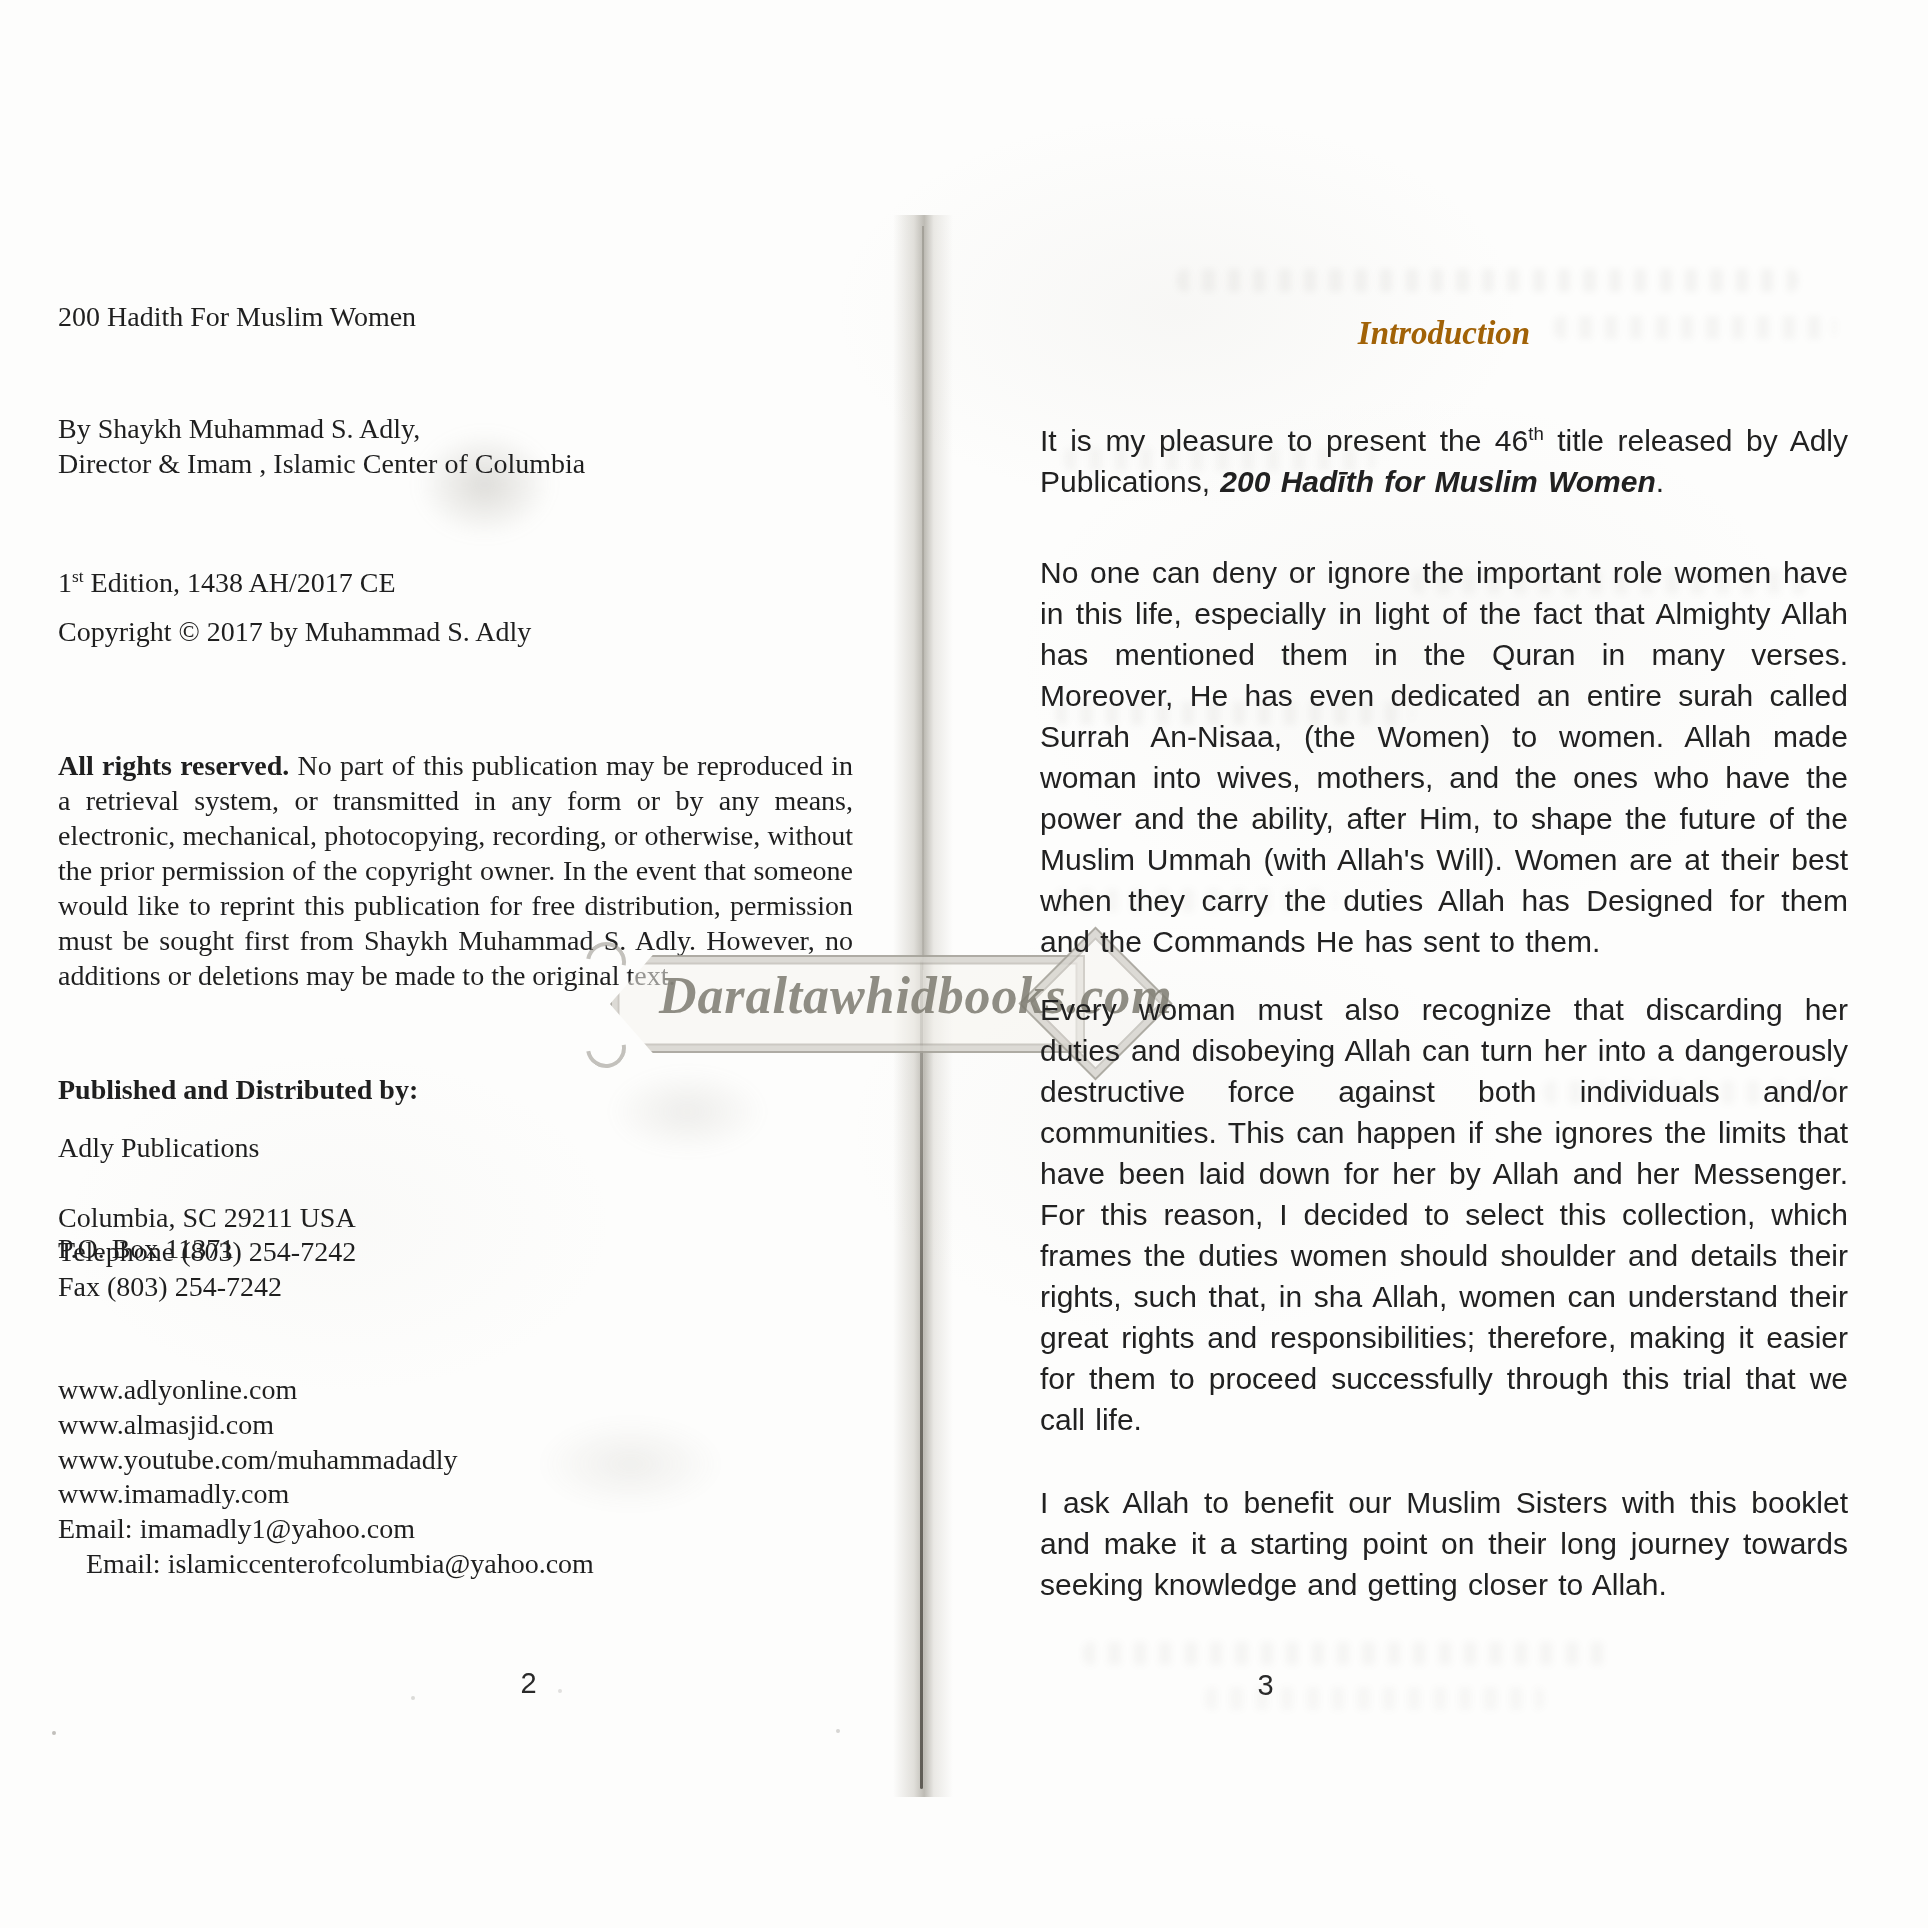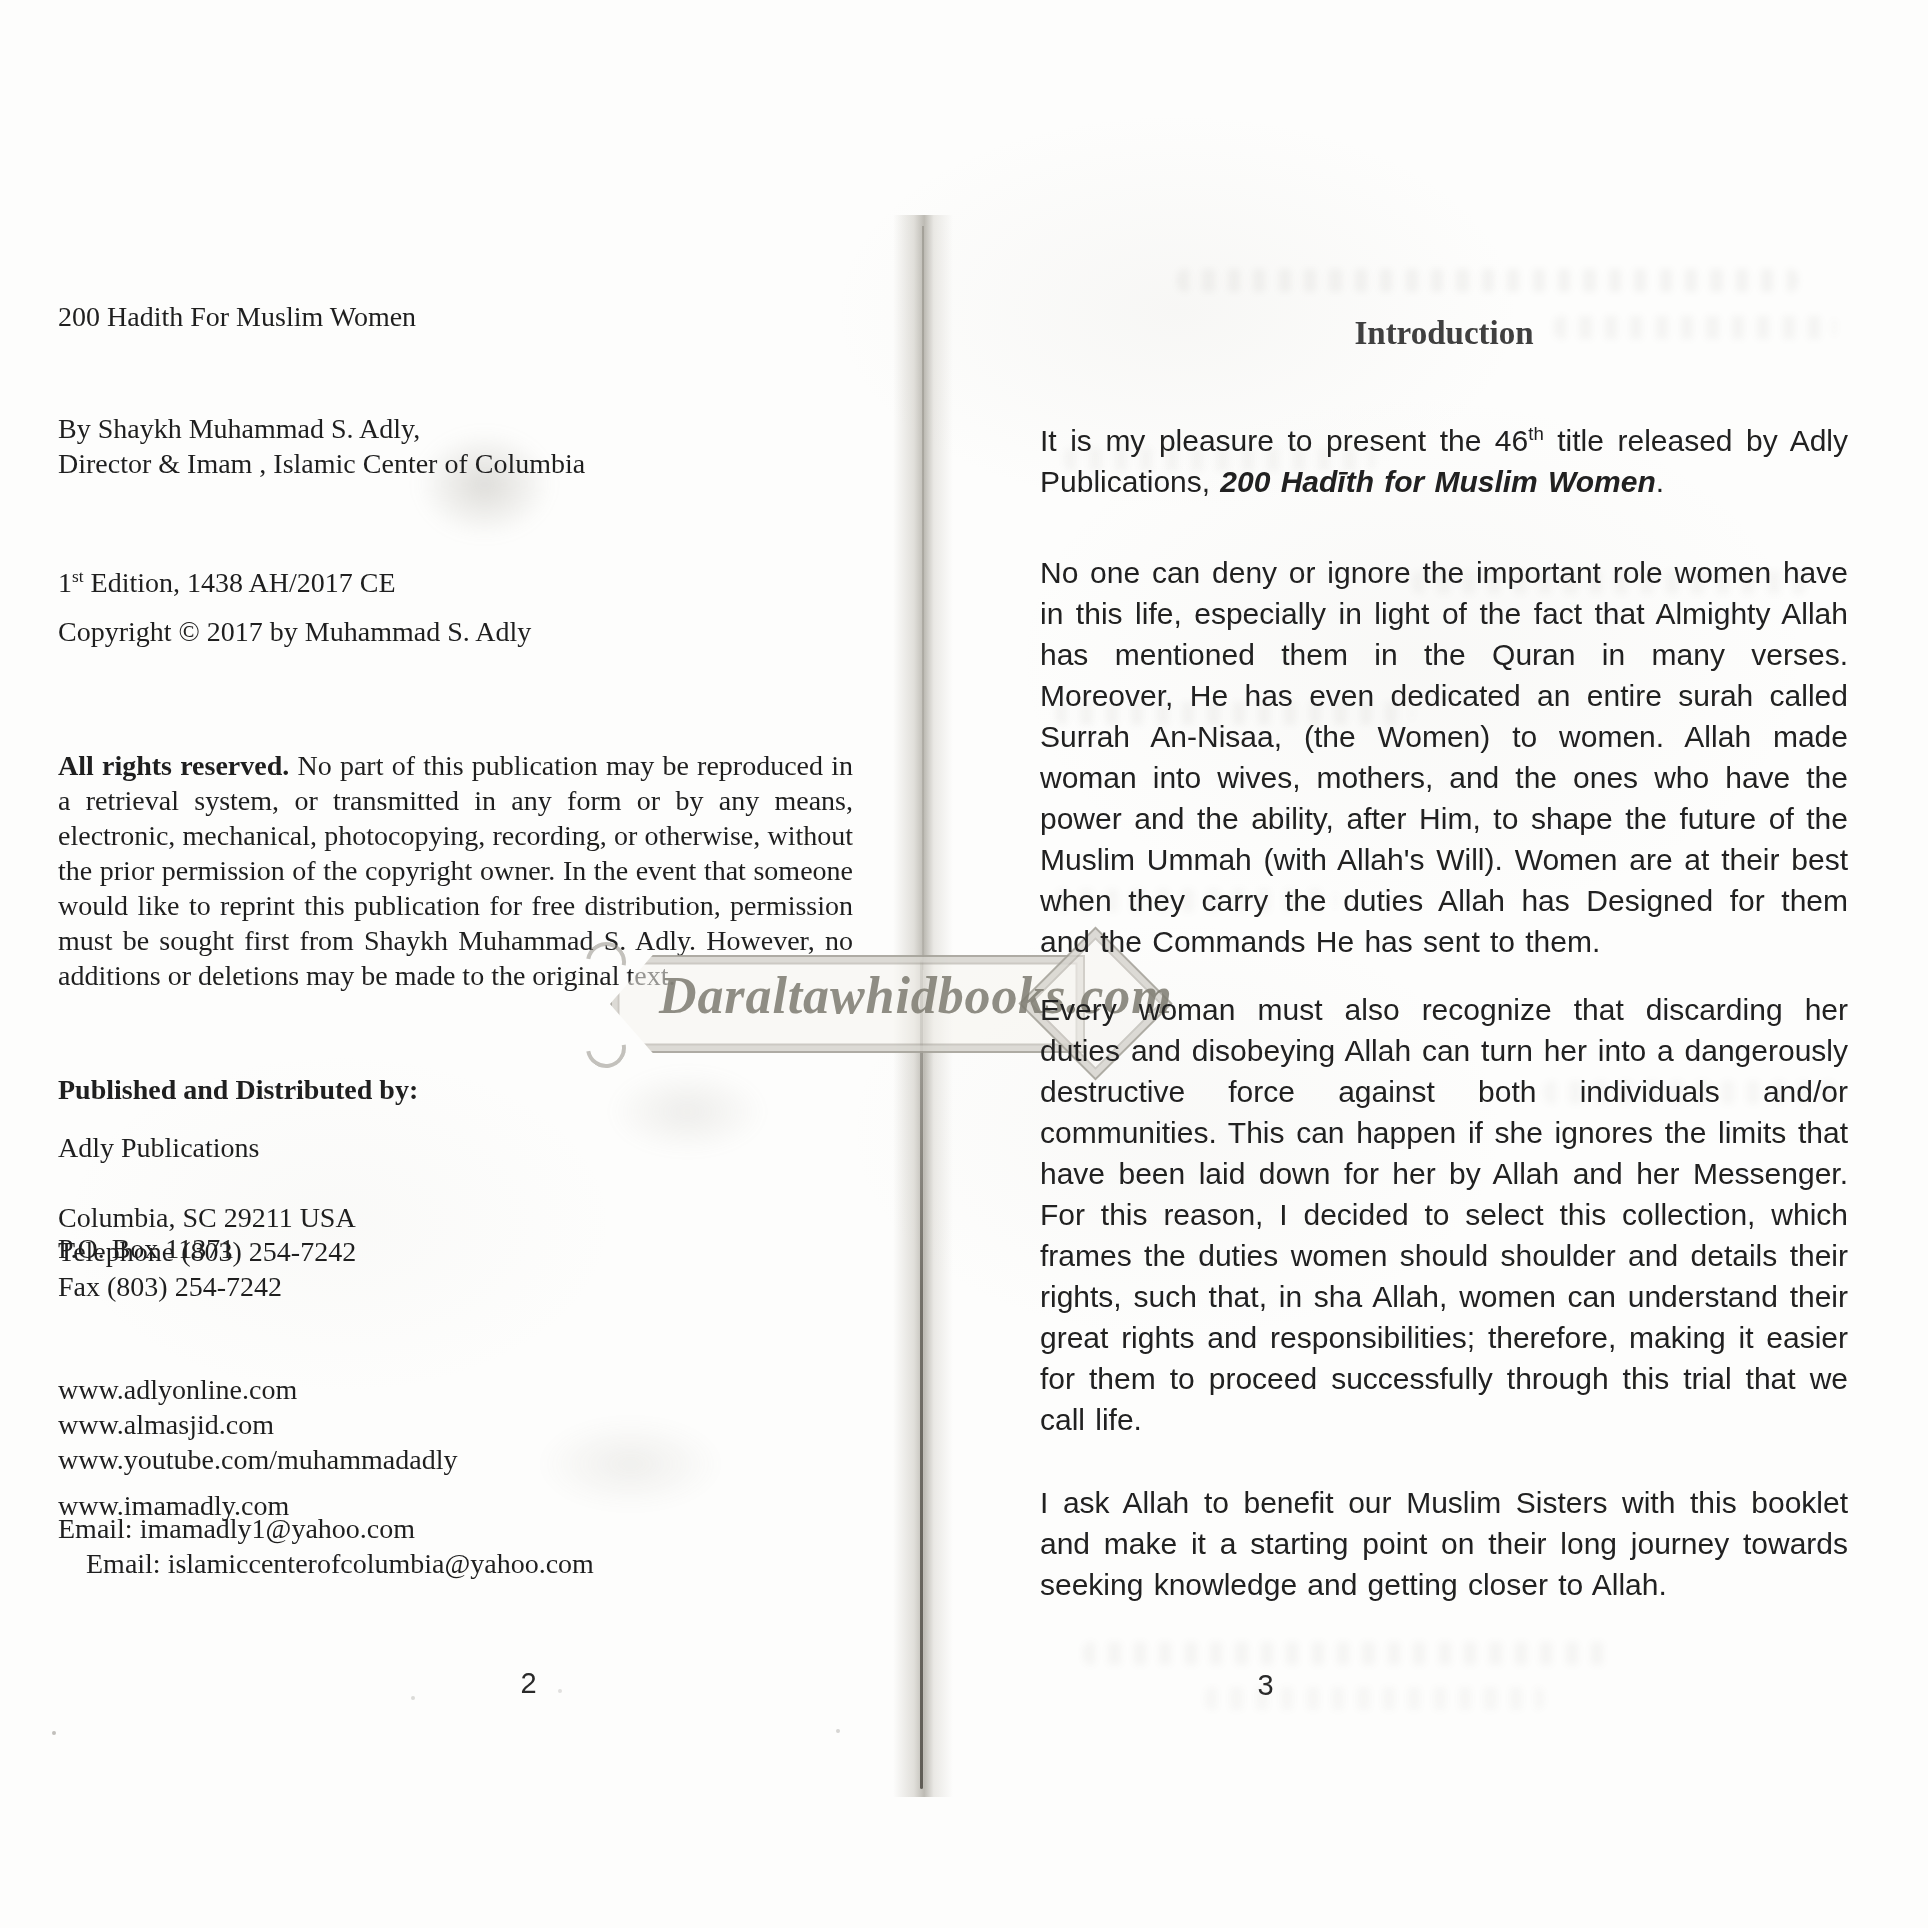--- a/index.html
+++ b/index.html
@@ -66,30 +66,30 @@
   .lp-edition{top:530px;margin-top:35px;}
   .lp-copyright{top:614px;}
   .lp-rights{position:absolute;left:0;top:748px;width:795px;
     font-size:28px;line-height:35px;text-align:justify;white-space:normal;}
   .lp-rights b{font-weight:bold;}
   .lp-pub{top:1059px;font-weight:bold;margin-top:13px;}
   .lp-l{white-space:nowrap;}
   .lp-pub1{top:1130px;} .lp-pub2{top:1231px;} .lp-pub3{top:1200px;}
   .lp-pub4{top:1234px;} .lp-pub5{top:1269px;}
   .lp-u1{top:1372px;} .lp-u2{top:1407px;} .lp-u3{top:1442px;}
-  .lp-u4{top:1476px;margin-top:12px;} .lp-u5{top:1511px;} .lp-u6{top:1546px;margin-left:28px;}
+  .lp-u4{top:1476px;} .lp-u5{top:1511px;} .lp-u6{top:1546px;margin-left:28px;}
   .lp-pagenum{position:absolute;left:414px;top:1667px;width:113px;text-align:center;
     font-family:"Liberation Sans","DejaVu Sans",sans-serif;font-size:29px;color:#2a2a2a;}
   sup{font-size:0.62em;vertical-align:super;line-height:0;}
   
   .right-page{position:absolute;left:1040px;top:0;width:808px;z-index:4;
     font-family:"Liberation Sans","DejaVu Sans",sans-serif;color:#212121;}
   .rp-heading{position:absolute;left:0;top:315px;width:808px;text-align:center;
     font-family:"Liberation Serif","DejaVu Serif",serif;
-    font-weight:bold;font-size:33px;color:#404040;}
+    font-weight:bold;font-style:italic;font-size:33px;color:#a16207;}
   .rp-para{position:absolute;left:0;width:808px;font-size:30px;line-height:41px;
     text-align:justify;word-spacing:1.9px;}
   .rp-p1{top:420px;}
   .rp-p2{top:552px;}
   .rp-p3{top:989px;}
   .rp-p4{top:1482px;}
   .rp-p1 .booktitle{font-weight:bold;font-style:italic;}
   .rp-pagenum{position:absolute;left:169px;top:1669px;width:113px;text-align:center;
     font-size:29px;color:#2a2a2a;}
 </style>

